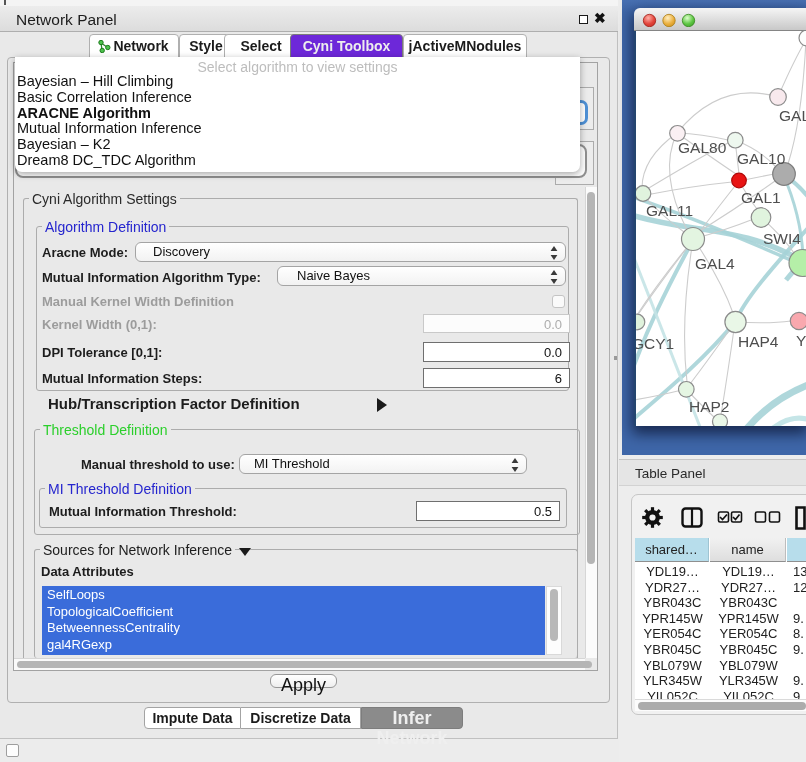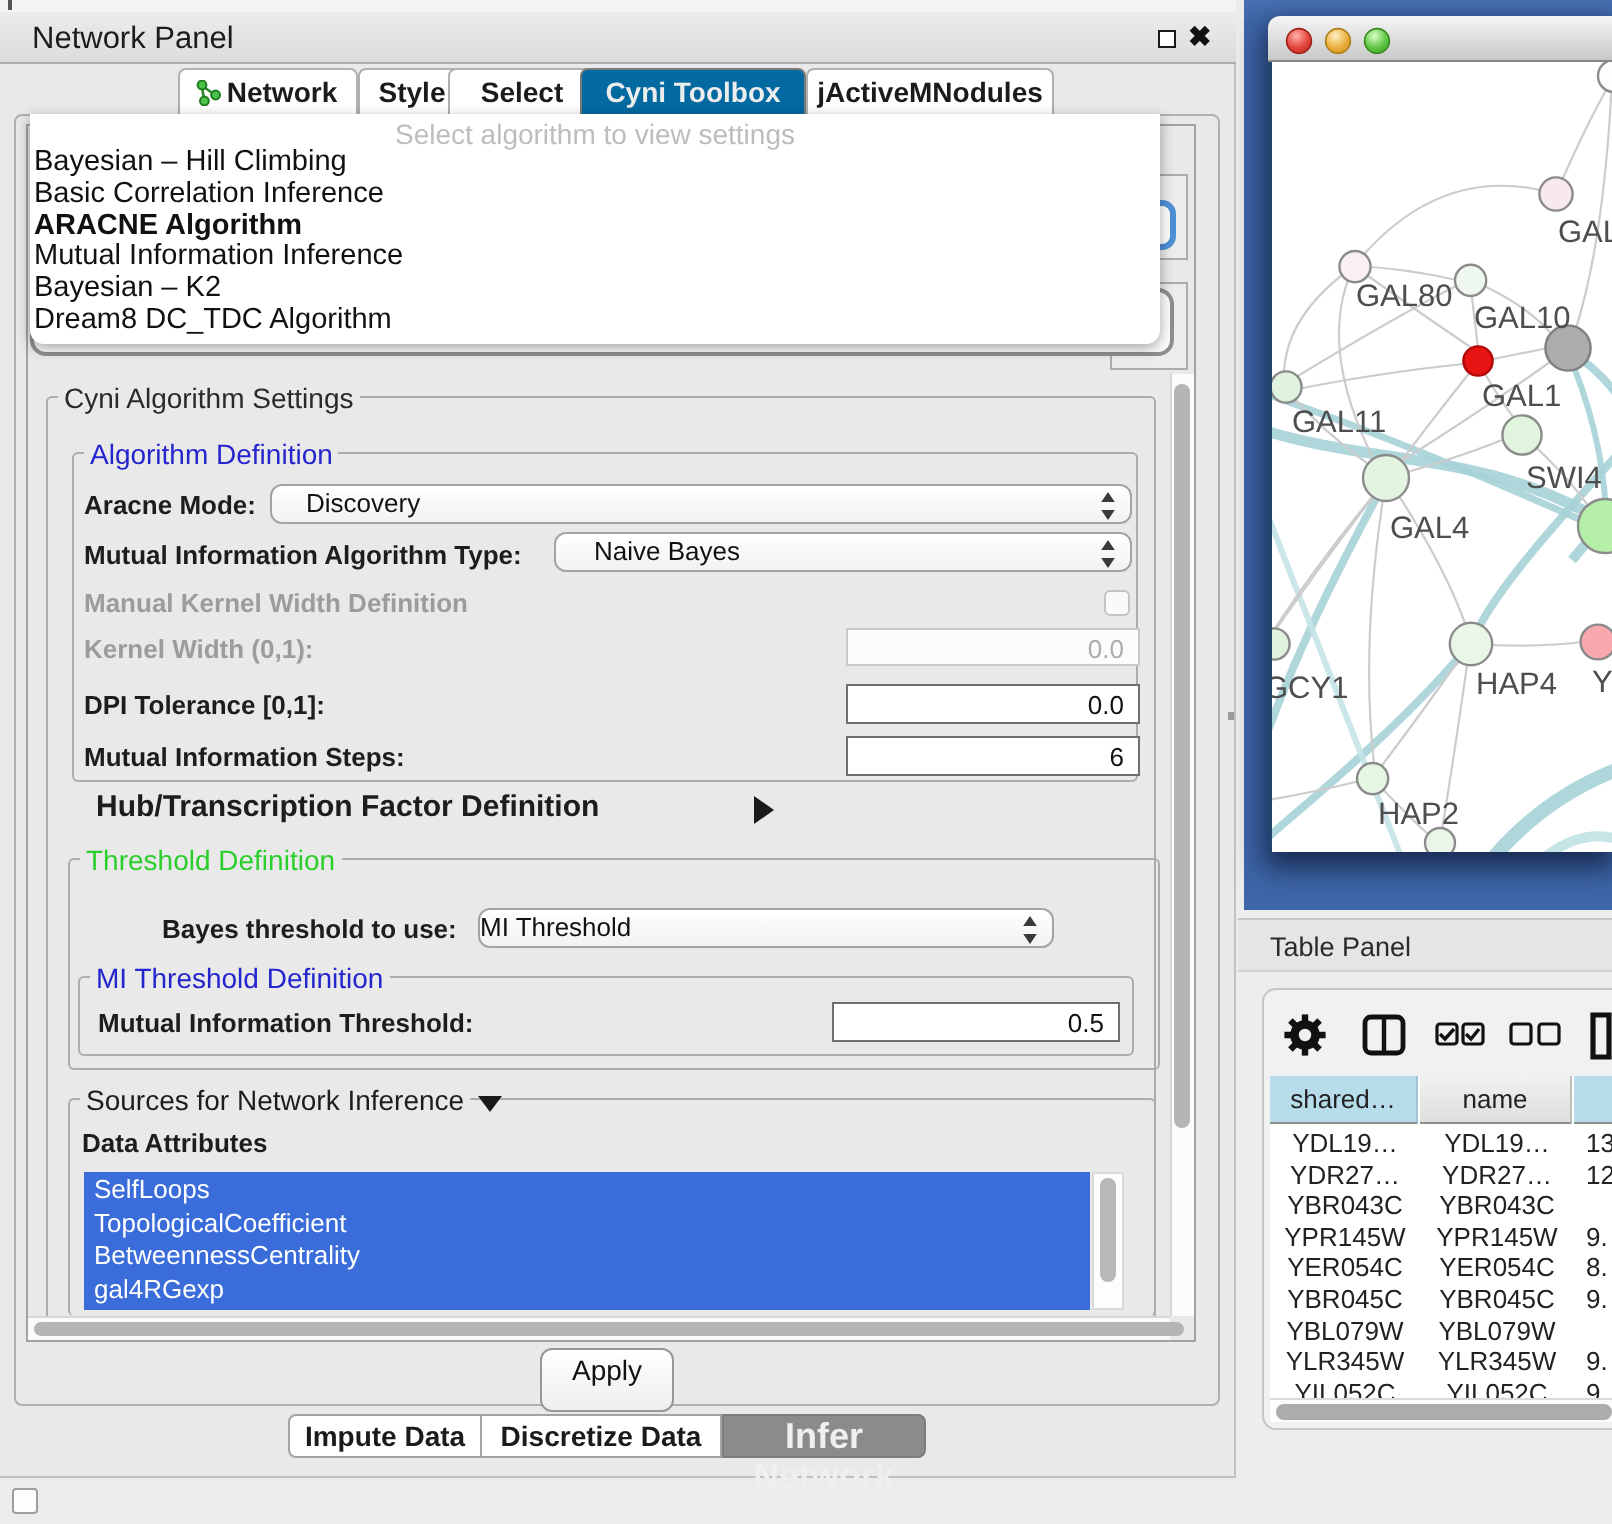--- a/index.html
+++ b/index.html
@@ -39,21 +39,21 @@
     <line x1="3" y1="3" x2="9" y2="7" stroke="#2c8a2c" stroke-width="1.3"></line>
     <line x1="3" y1="3" x2="4" y2="10" stroke="#2c8a2c" stroke-width="1.3"></line>
     <circle cx="3" cy="2.5" r="2.2" fill="#4cc24c" stroke="#1e7a1e"></circle>
     <circle cx="9.8" cy="7.5" r="2.2" fill="#4cc24c" stroke="#1e7a1e"></circle>
     <circle cx="4.2" cy="10.5" r="2.2" fill="#4cc24c" stroke="#1e7a1e"></circle>
   </svg>
   <span style="margin-left:14px;">Network</span>
 </div>
 <div class="tab" style="left:179px;width:54px;">Style</div>
 <div class="tab" style="left:224px;width:74px;">Select</div>
-<div class="tab" style="left:290px;width:113px;background:#0369a1;color:#ededed;border-color:#7a7a7a;">Cyni Toolbox</div>
+<div class="tab" style="left:290px;width:113px;background:#6d28d9;color:#ededed;border-color:#7a7a7a;">Cyni Toolbox</div>
 <div class="tab" style="left:403px;width:124px;">jActiveMNodules</div>
 
 <div class="abs" style="left:13px;top:62px;width:585px;height:609px;border:1px solid #a2a2a2;background:#e9e9e9;"></div>
 
 <div class="abs" style="left:555px;top:87px;width:39px;height:43px;border:1px solid #ababab;background:#ececec;"></div>
 <div class="abs" style="left:560px;top:100px;width:28px;height:25px;border-radius:7px;background:#fff;border:3px solid #4e90d5;"></div>
 <div class="abs" style="left:555px;top:141px;width:39px;height:44px;border:1px solid #ababab;background:#ececec;"></div>
 <div class="abs" style="left:15px;top:144px;width:572px;height:34px;border-radius:8px;background:#fdfdfd;border:2px solid #8f8f8f;"></div>
 
 <div class="abs" style="left:585px;top:187px;width:12px;height:471px;background:#fbfbfb;border-left:1px solid #d6d6d6;"></div>
@@ -89,42 +89,42 @@
 <div class="lbl" style="left:42px;top:345px;">DPI Tolerance [0,1]:</div>
 <div class="field" style="left:423px;top:342px;width:147px;height:20px;">0.0</div>
 <div class="lbl" style="left:42px;top:371px;">Mutual Information Steps:</div>
 <div class="field" style="left:423px;top:368px;width:147px;height:20px;">6</div>
 
 <div class="abs" style="left:48px;top:395px;font-size:15px;font-weight:bold;color:#1d1d1d;white-space:nowrap;">Hub/Transcription Factor Definition</div>
 <div class="abs" style="left:377px;top:398px;width:0;height:0;border-left:10px solid #1a1a1a;border-top:7px solid transparent;border-bottom:7px solid transparent;"></div>
 
 <div class="grp" style="left:34px;top:429px;width:546px;height:106px;"></div>
 <div class="grpcap" style="left:40px;top:422px;color:#2bcf2b;">Threshold Definition</div>
-<div class="lbl" style="left:81px;top:457px;">Bayes threshold to use:</div>
-<div class="combo" style="left:239px;top:454px;width:288px;height:20px;"><span style="">MI Threshold</span>
+<div class="lbl" style="left:81px;top:457px;">Manual threshold to use:</div>
+<div class="combo" style="left:239px;top:454px;width:288px;height:20px;"><span style="margin-left:14px;">MI Threshold</span>
   <svg class="arr" viewBox="0 0 8 14">
       <path d="M4 0 L7.4 5 H0.6 Z" fill="#3a3a3a"></path>
       <path d="M4 14 L7.4 9 H0.6 Z" fill="#3a3a3a"></path>
     </svg>
 </div>
 <div class="grp" style="left:39px;top:488px;width:528px;height:40px;"></div>
 <div class="grpcap" style="left:45px;top:481px;color:#2525ce;">MI Threshold Definition</div>
 <div class="lbl" style="left:49px;top:504px;">Mutual Information Threshold:</div>
 <div class="field" style="left:416px;top:501px;width:144px;height:20px;">0.5</div>
 
 <div class="grp" style="left:34px;top:549px;width:544px;height:109px;border-bottom:none;"></div>
 <div class="grpcap" style="left:40px;top:542px;color:#1d1d1d;">Sources for Network Inference</div>
 <div class="abs" style="left:239px;top:548px;width:0;height:0;border-top:8px solid #1a1a1a;border-left:6px solid transparent;border-right:6px solid transparent;"></div>
 <div class="lbl" style="left:41px;top:564px;">Data Attributes</div>
 <div class="abs" style="left:42px;top:586px;width:503px;height:69px;background:#3a6cda;color:#fff;font-size:13px;line-height:16.5px;padding:1px 0 0 5px;">
 SelfLoops<br>TopologicalCoefficient<br>BetweennessCentrality<br>gal4RGexp</div>
 <div class="abs" style="left:546px;top:586px;width:16px;height:69px;background:#fdfdfd;border:1px solid #d9d9d9;"></div>
 <div class="abs" style="left:550px;top:589px;width:8px;height:52px;background:#b8b8b8;border-radius:4px;"></div>
 
-<div class="abs" style="left:270px;top:674px;width:67px;height:32px;border:1px solid #979797;border-radius:6px;background:linear-gradient(#ffffff,#eeeeee);font-size:14px;color:#111;text-align:center;line-height:20px;">Apply</div>
+<div class="abs" style="left:270px;top:674px;width:67px;height:14px;border:1px solid #979797;border-radius:6px;background:linear-gradient(#ffffff,#eeeeee);font-size:18px;color:#111;text-align:center;line-height:20px;">Apply</div>
 
 <div class="abs" style="left:144px;top:707px;width:97px;height:22px;background:#fff;border:1px solid #a3a3a3;border-radius:4px 0 0 4px;font-size:14px;font-weight:bold;text-align:center;line-height:20px;color:#1b1b1b;">Impute Data</div>
 <div class="abs" style="left:241px;top:707px;width:120px;height:22px;background:#fff;border:1px solid #a3a3a3;border-left:none;font-size:14px;font-weight:bold;text-align:center;line-height:20px;color:#1b1b1b;">Discretize Data</div>
 <div class="abs" style="left:361px;top:707px;width:102px;height:22px;background:#8b8b8b;border:1px solid #7d7d7d;border-radius:0 4px 4px 0;font-size:18px;font-weight:bold;text-align:center;line-height:20px;color:#efefef;">Infer Network</div>
 
 <div class="abs" style="left:6px;top:744px;width:13px;height:13px;background:#fdfdfd;border:1px solid #9e9e9e;border-radius:2px;"></div>
 
 <div class="abs" style="left:15px;top:57px;width:565px;height:115px;background:#fff;border-radius:0 0 7px 7px;box-shadow:0 2px 7px rgba(0,0,0,0.35);z-index:50;"></div>
 <div class="abs" style="left:15px;top:59px;width:565px;text-align:center;font-size:14px;color:#bdbdbd;z-index:51;">Select algorithm to view settings</div>
 <div class="abs" style="left:17px;top:74px;font-size:14.5px;color:#111;line-height:15.8px;z-index:51;white-space:nowrap;">

